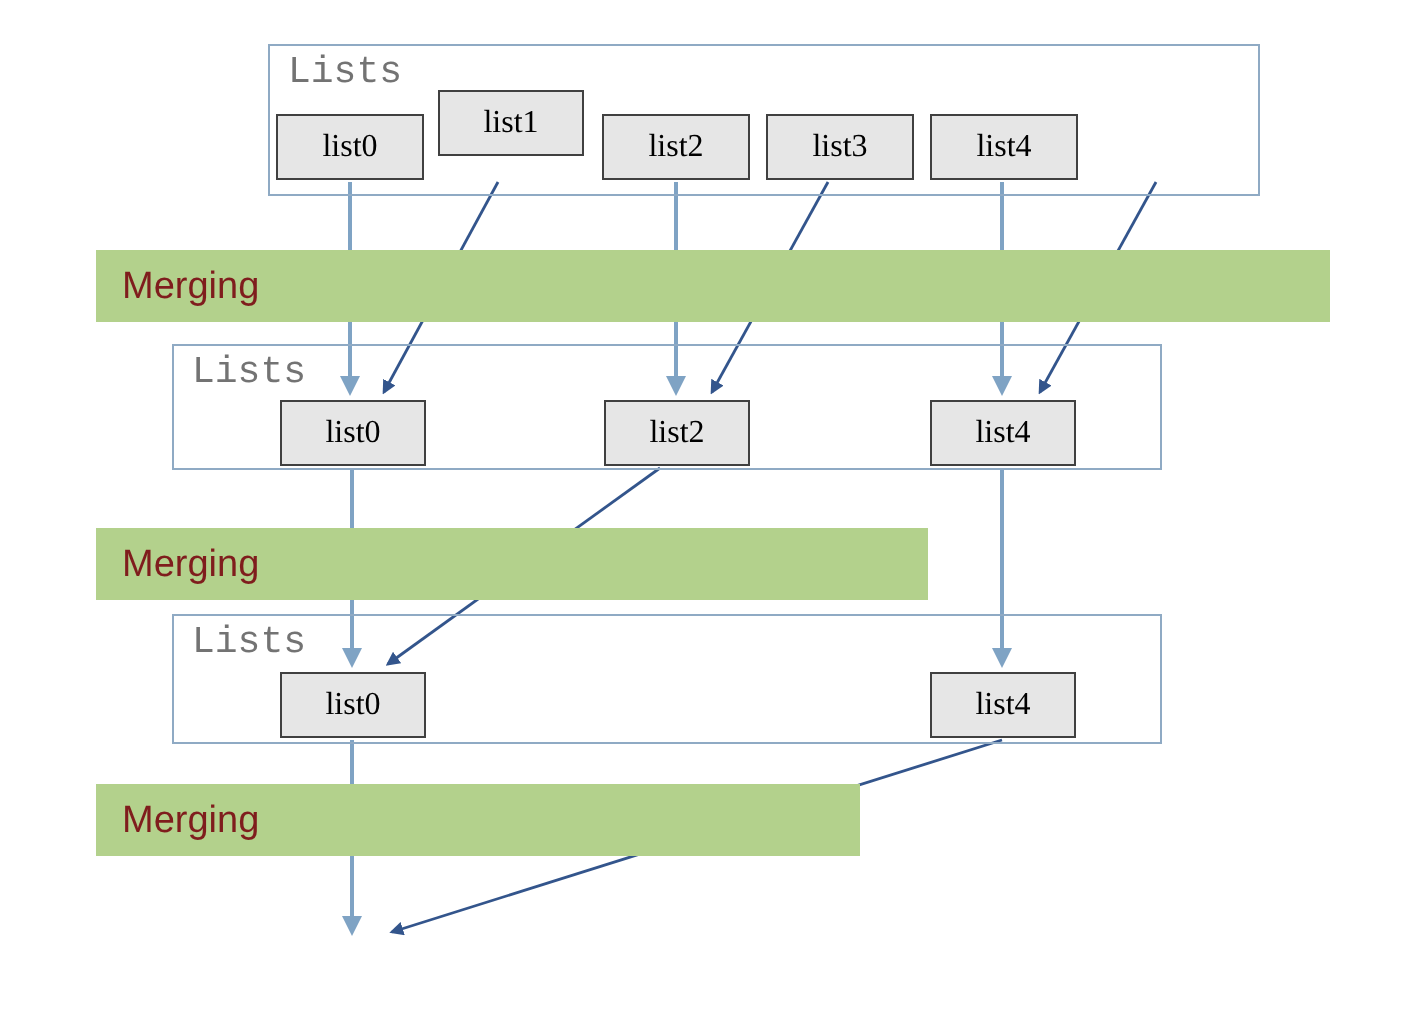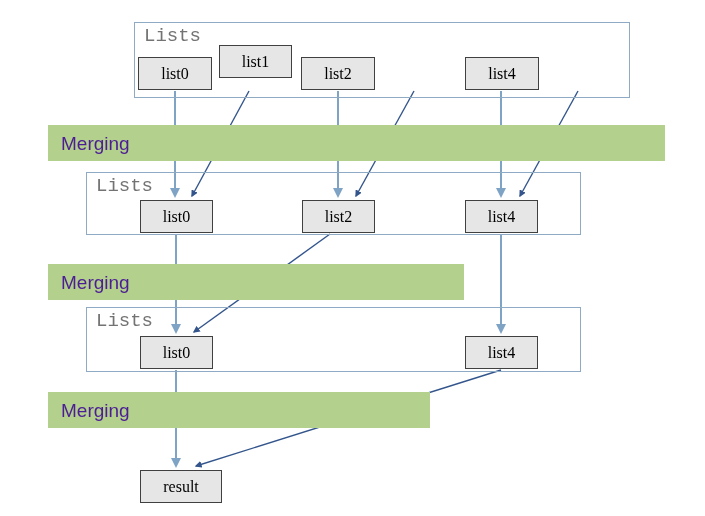--- a/index.html
+++ b/index.html
@@ -43,21 +43,21 @@
   }
   .merge-bar {
     position: absolute;
     background: #b3d18c;
     display: flex;
     align-items: center;
   }
   .merge-bar span {
     padding-left: 13px;
     font-size: 19px;
-    color: #4c1d95;
+    color: #7f1d1d;
     line-height: 1;
     white-space: nowrap;
   }
   .node-box {
     position: absolute;
     box-sizing: border-box;
     background: #e6e6e6;
     border: 1px solid #404040;
     display: flex;
     align-items: center;
@@ -99,20 +99,21 @@
     <line x1="176" y1="370" x2="176" y2="466" stroke="#7fa3c4" stroke-width="2" marker-end="url(#arrV)"></line>
     <line x1="501" y1="370" x2="196" y2="466" stroke="#33558c" stroke-width="1.4" marker-end="url(#arrD)"></line>
   </svg>
 
   <div class="lists-group" style="left:134px; top:22px; width:496px; height:76px;">
     <div class="group-label">Lists</div>
   </div>
   <div class="node-box" style="left:138px; top:57px; width:74px; height:33px;">list0</div>
   <div class="node-box" style="left:219px; top:45px; width:73px; height:33px;">list1</div>
   <div class="node-box" style="left:301px; top:57px; width:74px; height:33px;">list2</div>
+  <div class="node-box" style="left:383px; top:57px; width:74px; height:33px;">list3</div>
   <div class="node-box" style="left:465px; top:57px; width:74px; height:33px;">list4</div>
 
   <div class="merge-bar" style="left:48px; top:125px; width:617px; height:36px;">
     <span>Merging</span>
   </div>
 
   <div class="lists-group" style="left:86px; top:172px; width:495px; height:63px;">
     <div class="group-label">Lists</div>
   </div>
   <div class="node-box" style="left:140px; top:200px; width:73px; height:33px;">list0</div>
@@ -126,15 +127,14 @@
   <div class="lists-group" style="left:86px; top:307px; width:495px; height:65px;">
     <div class="group-label">Lists</div>
   </div>
   <div class="node-box" style="left:140px; top:336px; width:73px; height:33px;">list0</div>
   <div class="node-box" style="left:465px; top:336px; width:73px; height:33px;">list4</div>
 
   <div class="merge-bar" style="left:48px; top:392px; width:382px; height:36px;">
     <span>Merging</span>
   </div>
 
-  <div class="node-box" style="left:140px; top:470px; width:82px; height:33px;">result</div>
 
 </div>
 
 </body></html>

